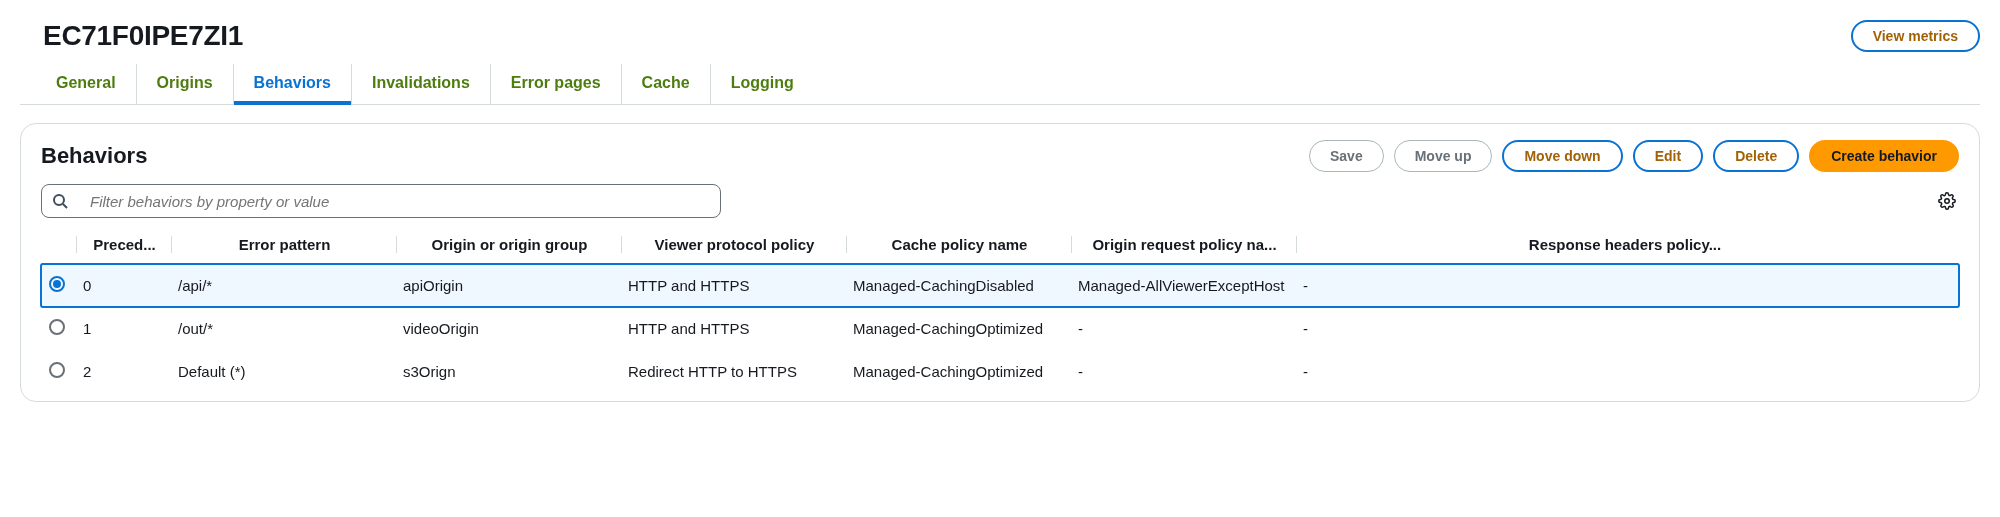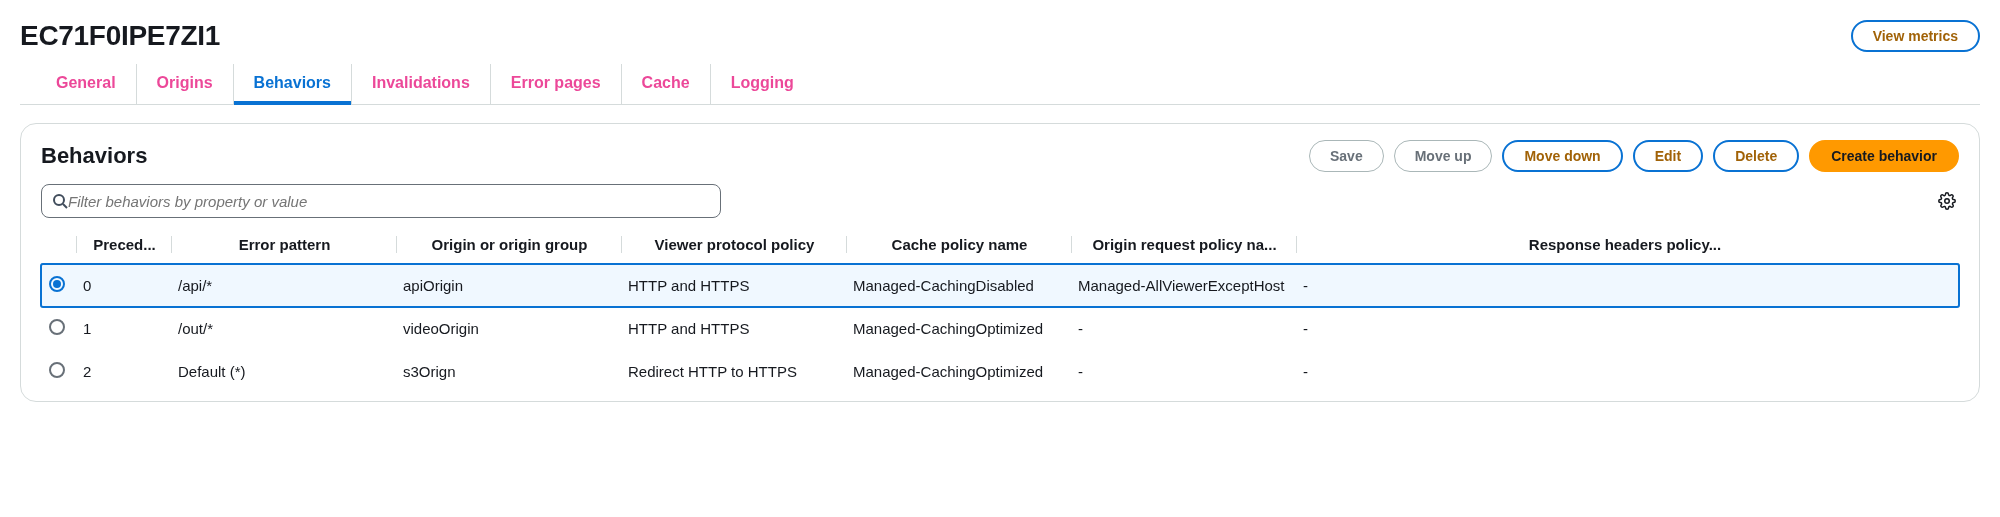--- a/index.html
+++ b/index.html
@@ -13,20 +13,21 @@
     .header-row {
       display: flex;
       align-items: center;
       justify-content: space-between;
       padding: 4px 0 12px 0;
     }
     .page-title {
       font-size: 28px;
       font-weight: 700;
       letter-spacing: -0.3px;
+      margin-left: 23px;
     }
     .btn {
       display: inline-flex;
       align-items: center;
       justify-content: center;
       height: 32px;
       padding: 0 20px;
       border-radius: 20px;
       font-size: 14px;
       font-weight: 700;
@@ -54,21 +55,21 @@
     .tabs {
       display: flex;
       border-bottom: 1px solid #d5dbdb;
       gap: 0;
       padding-left: 16px;
     }
     .tab {
       padding: 10px 20px 12px;
       font-size: 16px;
       font-weight: 700;
-      color: #ec4899;
+      color: #4d7c0f;
       cursor: pointer;
       position: relative;
       border-right: 1px solid #d5dbdb;
     }
     .tab:last-child { border-right: none; }
     .tab.active {
       color: #0972d3;
     }
     .tab.active::after {
       content: "";
@@ -106,21 +107,21 @@
       gap: 12px;
     }
     .filter-input-wrap {
       display: flex;
       align-items: center;
       width: 680px;
       height: 34px;
       border: 1px solid #687078;
       border-radius: 8px;
       padding: 0 10px;
-      gap: 0;
+      gap: 22px;
     }
     .filter-input-wrap input {
       border: none;
       outline: none;
       flex: 1;
       font-size: 15px;
       font-style: italic;
       color: #5f6b7a;
       background: transparent;
     }

